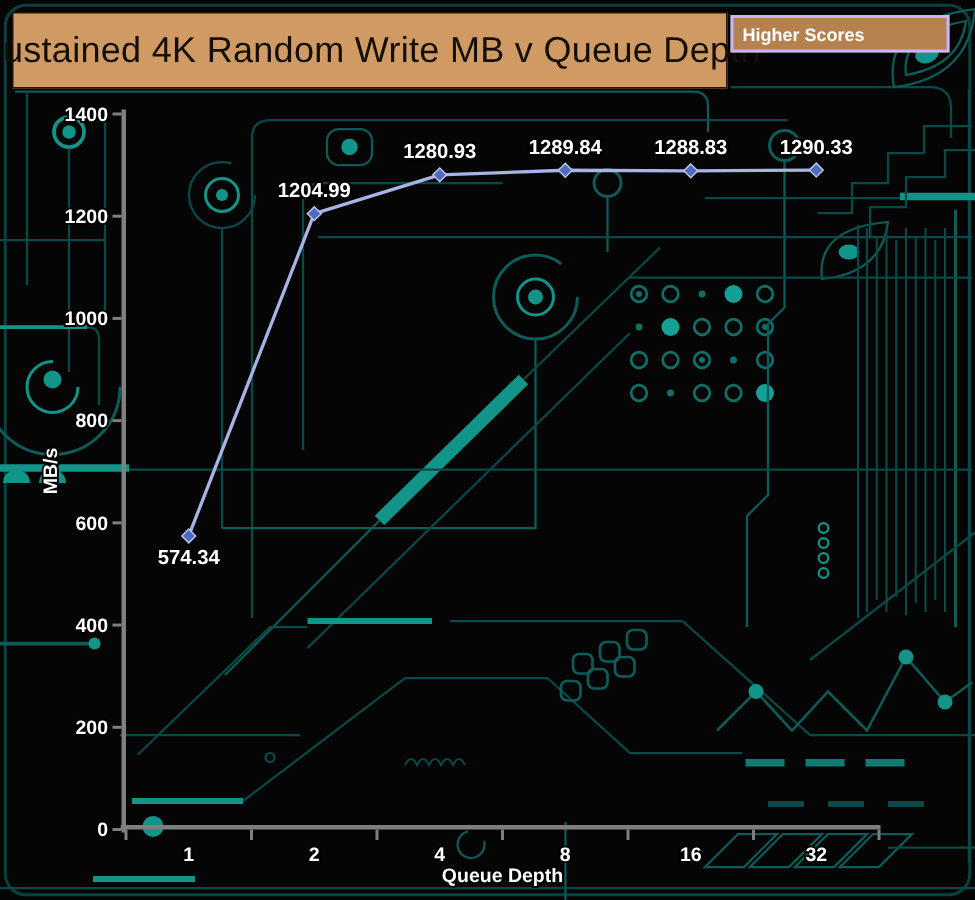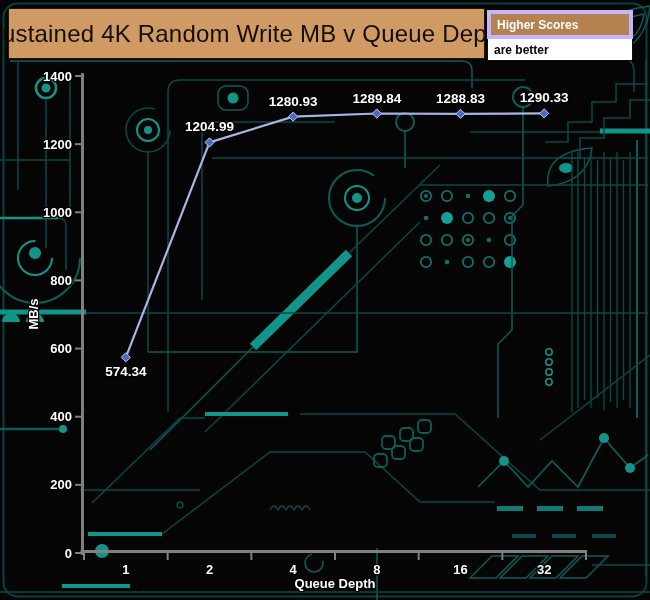--- a/index.html
+++ b/index.html
@@ -13,21 +13,21 @@
     position:absolute;left:8px;top:8px;width:475px;height:49px;
     background:var(--title-bg,#cf9a63);
     border:1px solid #241505;
     display:flex;align-items:center;justify-content:center;
     color:var(--title-text,#140e07);
     font-size:24px;font-weight:400;letter-spacing:0.2px;white-space:nowrap;
   }
   .legend{position:absolute;left:487px;top:10px;width:146px;}
   .legend-top{
     height:21px;background:var(--legend-bg,#b5824f);
-    border:4px solid #c4b5fd;
+    border:2px solid #c4b5fd;
     color:var(--legend-text,#fff);font-size:12px;font-weight:bold;
     display:flex;align-items:center;padding-left:6px;
   }
   .legend-bottom{
     height:21px;background:var(--legend2-bg,#fff);
     border:1px solid #140c04;border-top:none;
     color:var(--legend2-text,#000);font-size:12px;font-weight:bold;
     display:flex;align-items:center;padding-left:6px;
   }
   .tick-text{fill:#fff;font-weight:bold;font-size:13px;paint-order:stroke;stroke:#000;stroke-width:2.5px;}
@@ -251,16 +251,15 @@
       <path d="M544.1666666666667,108.7661357142857 L548.7666666666668,113.36613571428569 L544.1666666666667,117.96613571428568 L539.5666666666667,113.36613571428569 Z" fill="#4e6bbf" stroke="#b9c4ea" stroke-width="1"></path>
       <text x="544.1666666666667" y="102.36613571428569" text-anchor="middle" class="data-label">1290.33</text>
     </svg>
 
   <div class="title-box">
     <span>Sustained 4K Random Write MB v Queue Depth</span>
   </div>
 
   <div class="legend">
     <div class="legend-top">Higher Scores</div>
-    <div class="legend-bottom">are better</div>
   </div>
 
 </div>
 
 </body></html>

